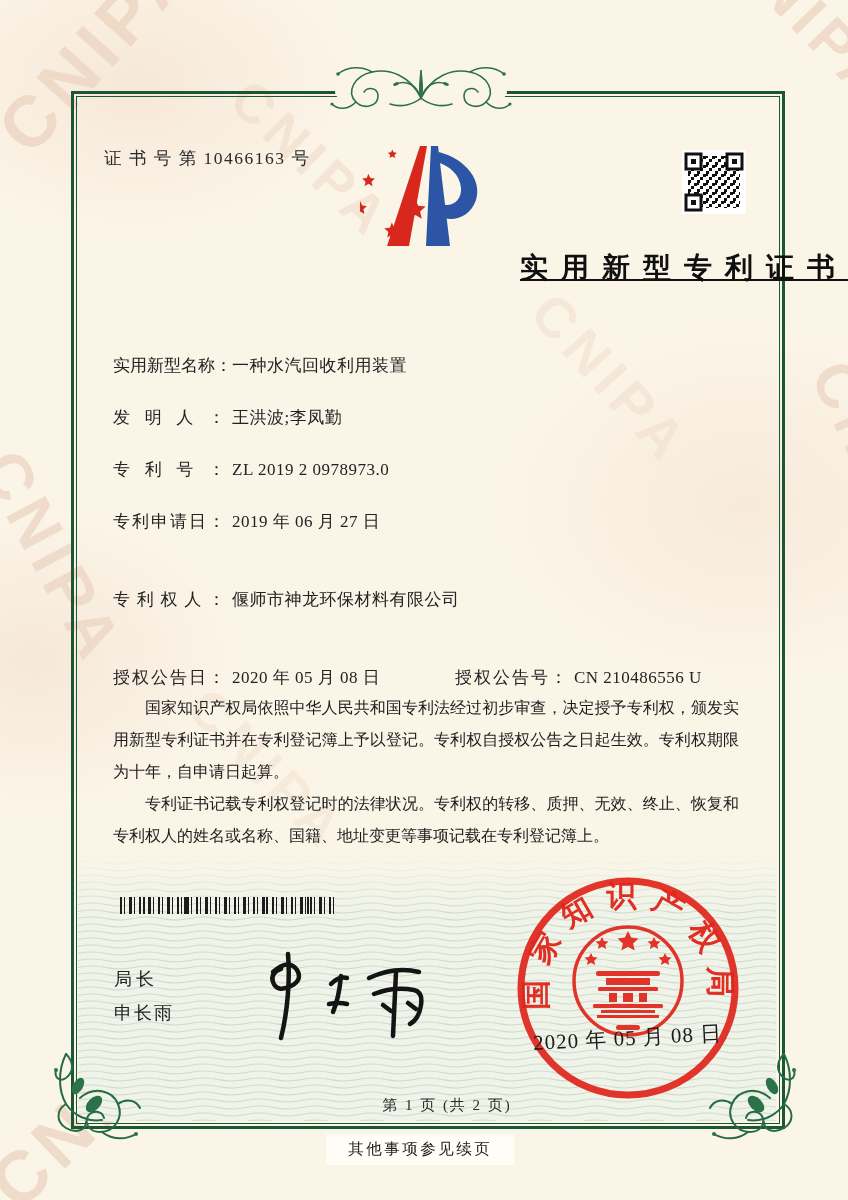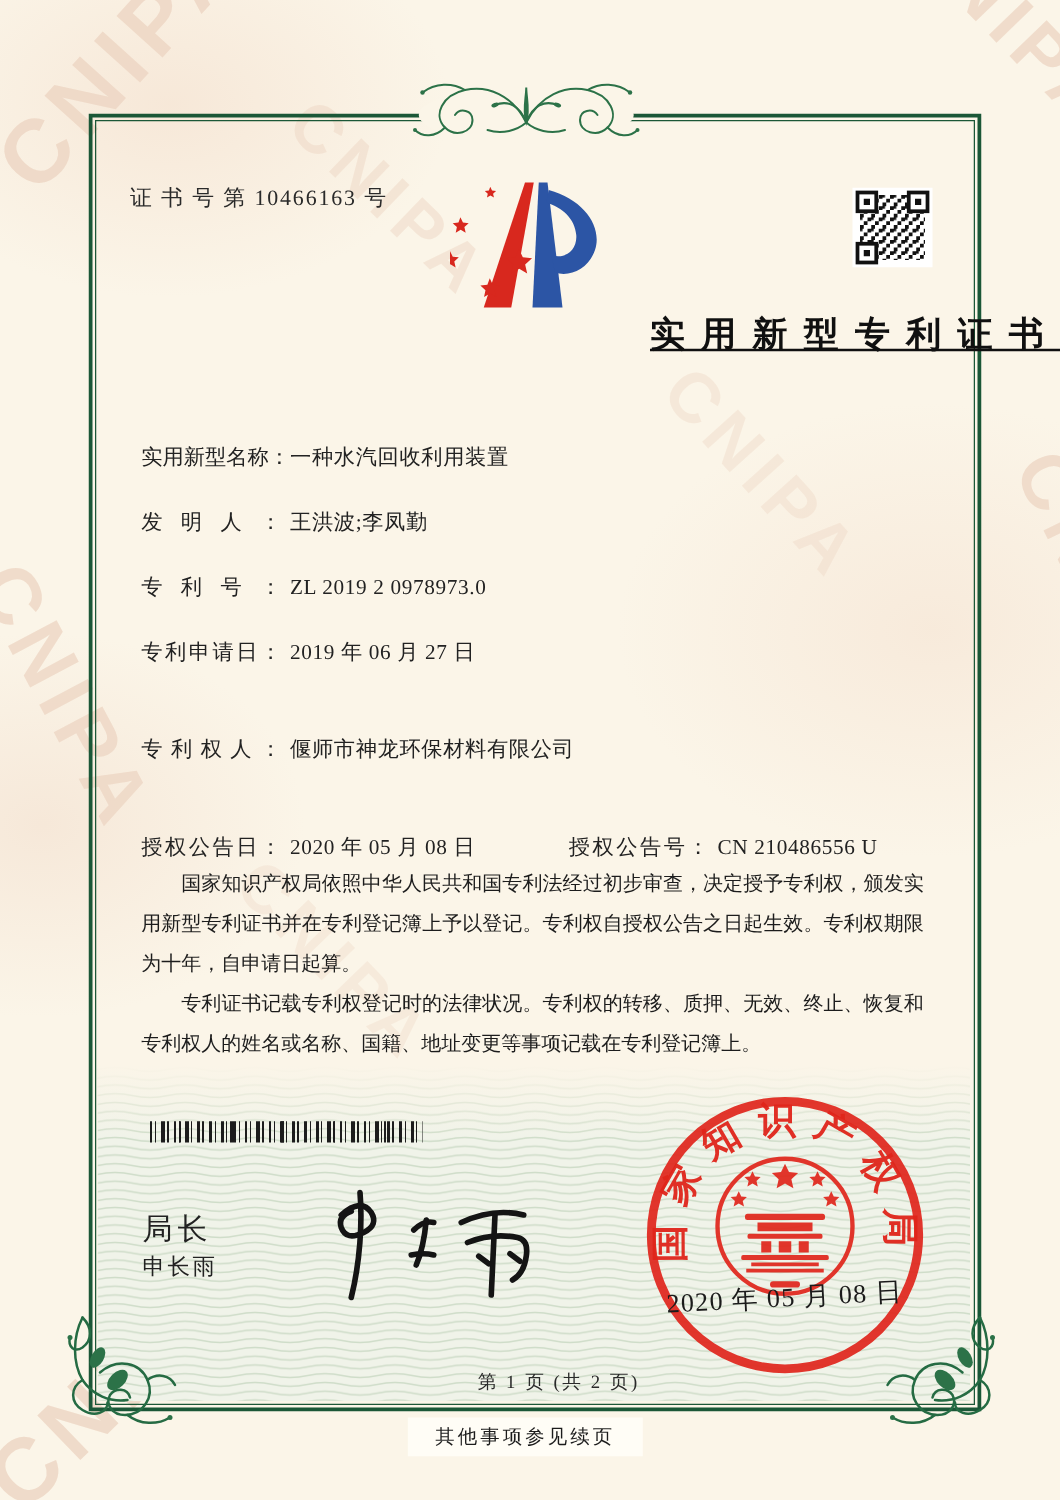--- a/index.html
+++ b/index.html
@@ -37,21 +37,21 @@
   .body-text{position:absolute;left:113px;top:692px;width:626px;font-size:16px;line-height:32px;
              text-align:justify;color:#1c1c1c;}
   .body-text p{margin:0;text-indent:2em;}
   
   .barcode{position:absolute;left:120px;top:897px;width:218px;height:17px;
     background-image:
       repeating-linear-gradient(90deg,#1c1c1c 0 2px,transparent 2px 4px,#1c1c1c 4px 5px,transparent 5px 9px,#1c1c1c 9px 12px,transparent 12px 14px,#1c1c1c 14px 15px,transparent 15px 19px),
       repeating-linear-gradient(90deg,transparent 0 23px,#1c1c1c 23px 25px,transparent 25px 41px);}
   
   .officer-title{position:absolute;left:114px;top:967px;font-family:"Liberation Sans","DejaVu Sans",sans-serif;
-                 font-size:24px;letter-spacing:4px;color:#222;}
+                 font-size:18px;letter-spacing:4px;color:#222;}
   .officer-name{position:absolute;left:114px;top:1001px;font-family:Liberation Sans, sans-serif;
                 font-size:18px;letter-spacing:2px;color:#222;}
   .signature{position:absolute;left:243px;top:948px;}
   .seal{position:absolute;left:513px;top:873px;}
   .page-num{position:absolute;left:76px;top:1096px;width:742px;text-align:center;font-size:15px;
             letter-spacing:2px;color:#2a2a2a;}
   .note-box{position:absolute;left:50%;top:1134px;transform:translateX(-52%);background:#fffdf6;
             padding:5px 22px;font-size:15.5px;letter-spacing:2.5px;color:#1c1c1c;white-space:nowrap;}
   .ornament-top{position:absolute;left:326px;top:58px;}
   .corner{position:absolute;}

